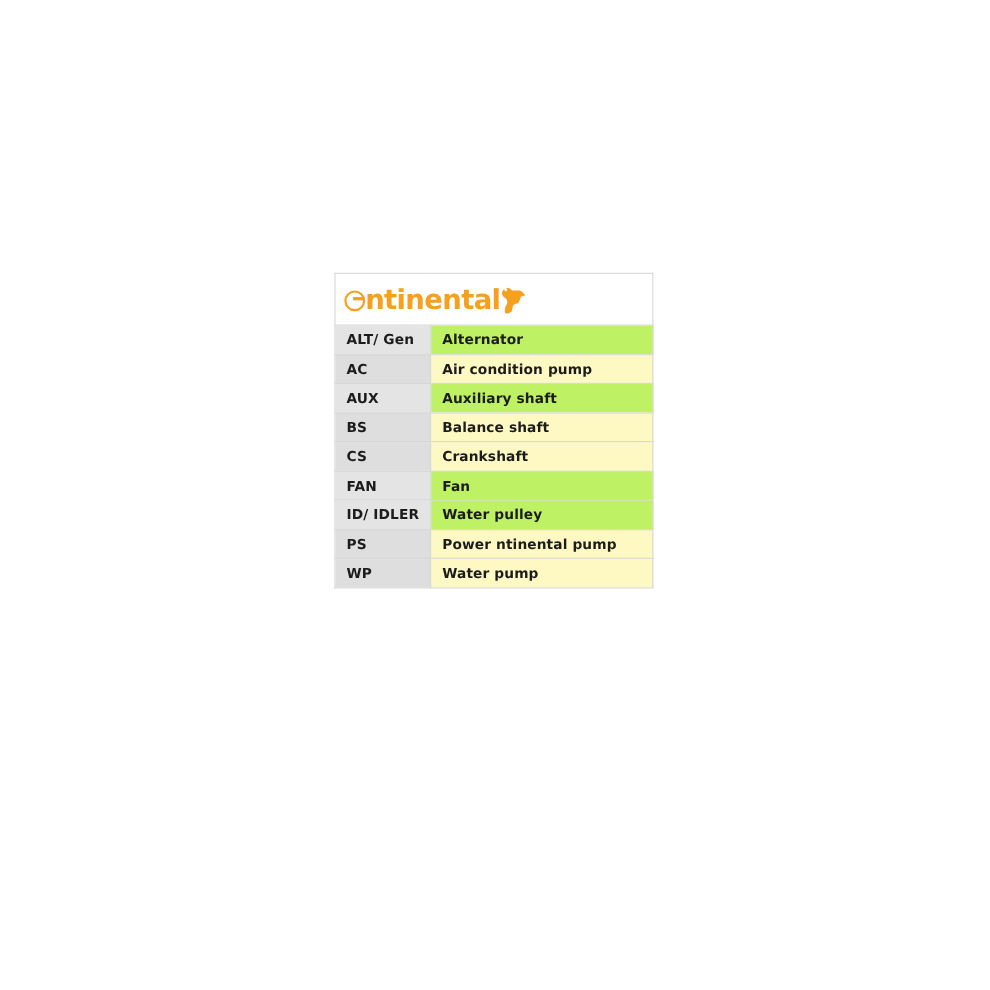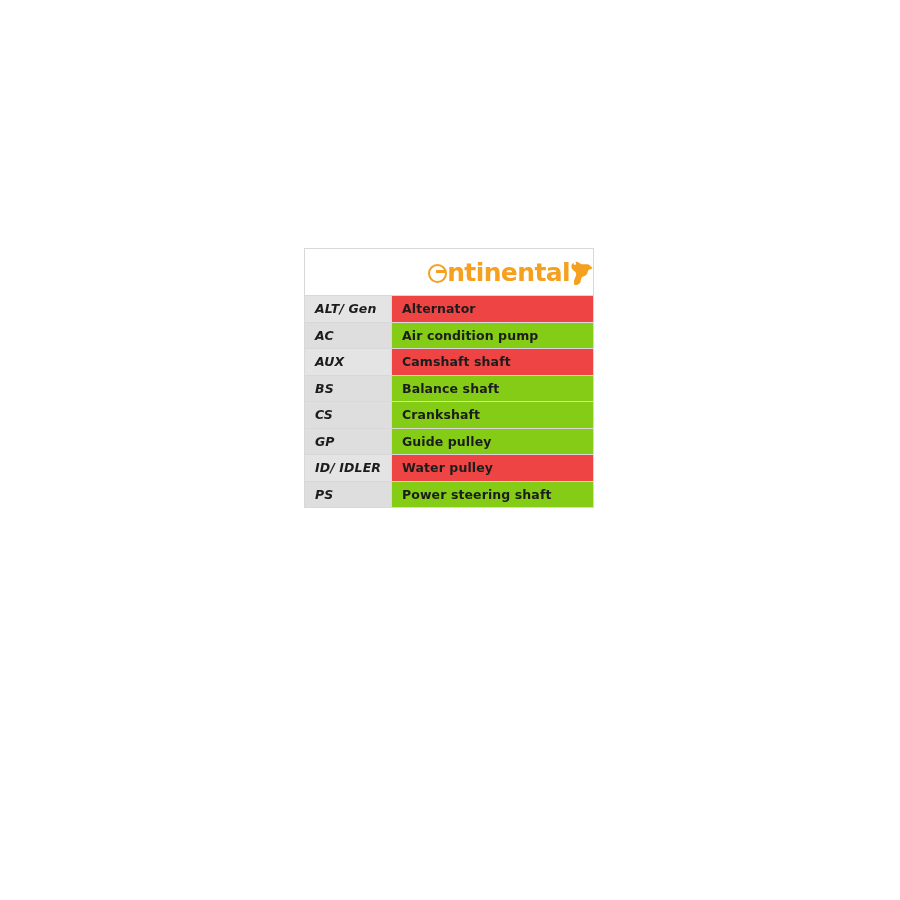--- a/index.html
+++ b/index.html
@@ -41,21 +41,20 @@
     height: 46px;
     background: #ffffff;
     text-align: left;
     padding-left: 6px !important;
   }
   .brand-wrap {
     display: flex;
     align-items: center;
     height: 46px;
     padding-left: 2px;
-    justify-content: flex-end;
   }
   .brand-mark {
     font-family: "DejaVu Sans", sans-serif;
     font-size: 25px;
     font-weight: 700;
     color: #f5a01e;
     letter-spacing: -0.6px;
     line-height: 1;
     position: relative;
     white-space: nowrap;
@@ -96,33 +95,32 @@
   }
   .abbr-cell {
     width: 76px;
     background: #e3e3e3;
     font-size: 12.5px;
     font-weight: 700;
     color: #1c1c1c;
     padding: 0 0 0 10px !important;
     height: 25.5px;
     letter-spacing: 0.1px;
-    font-style: italic;
   }
   .desc-cell {
     background: #f6f6f6;
     font-size: 12.5px;
     font-weight: 700;
     color: #1c1c1c;
     padding: 0 0 0 10px !important;
     height: 25.5px;
     letter-spacing: 0.1px;
   }
-  tr.odd .desc-cell { background: #ef4444; }
-  tr.even .desc-cell { background: #84cc16; margin-left: 36px; }
+  tr.odd .desc-cell { background: #bef264; }
+  tr.even .desc-cell { background: #fef9c3; margin-left: 36px; }
   tr.odd .abbr-cell { background: #e4e4e4; }
   tr.even .abbr-cell { background: #dedede; }
 </style>
 </head>
 <body>
 
 <div id="page">
 
   <table id="legend-table">
     <tbody>
@@ -141,38 +139,42 @@
       <tr class="odd">
         <td class="abbr-cell">ALT/ Gen</td>
         <td class="desc-cell">Alternator</td>
       </tr>
       <tr class="even">
         <td class="abbr-cell">AC</td>
         <td class="desc-cell">Air condition pump</td>
       </tr>
       <tr class="odd">
         <td class="abbr-cell">AUX</td>
-        <td class="desc-cell">Camshaft shaft</td>
+        <td class="desc-cell">Auxiliary shaft</td>
       </tr>
       <tr class="even">
         <td class="abbr-cell">BS</td>
         <td class="desc-cell">Balance shaft</td>
       </tr>
       <tr class="even">
         <td class="abbr-cell">CS</td>
         <td class="desc-cell">Crankshaft</td>
       </tr>
-      <tr class="even">
-        <td class="abbr-cell">GP</td>
-        <td class="desc-cell">Guide pulley</td>
+      <tr class="odd">
+        <td class="abbr-cell">FAN</td>
+        <td class="desc-cell">Fan</td>
       </tr>
       <tr class="odd">
         <td class="abbr-cell">ID/ IDLER</td>
         <td class="desc-cell">Water pulley</td>
       </tr>
       <tr class="even">
         <td class="abbr-cell">PS</td>
-        <td class="desc-cell">Power steering shaft</td>
+        <td class="desc-cell">Power ntinental pump</td>
+      </tr>
+      <tr class="even">
+        <td class="abbr-cell">WP</td>
+        <td class="desc-cell">Water pump</td>
       </tr>
     </tbody>
   </table>
 
 </div>
 
 </body></html>

